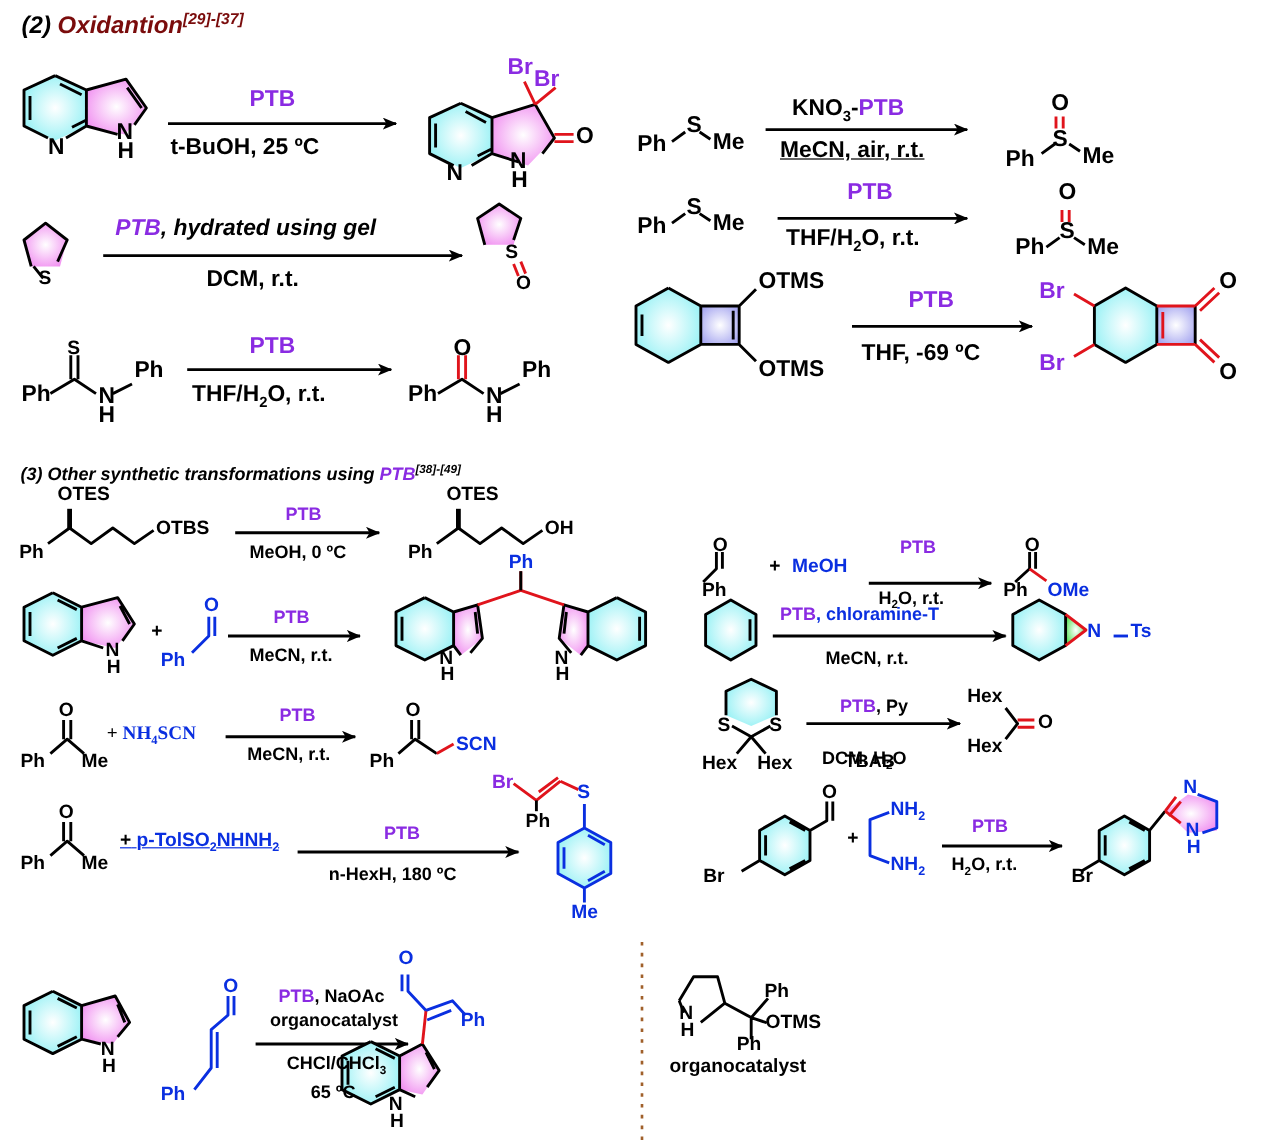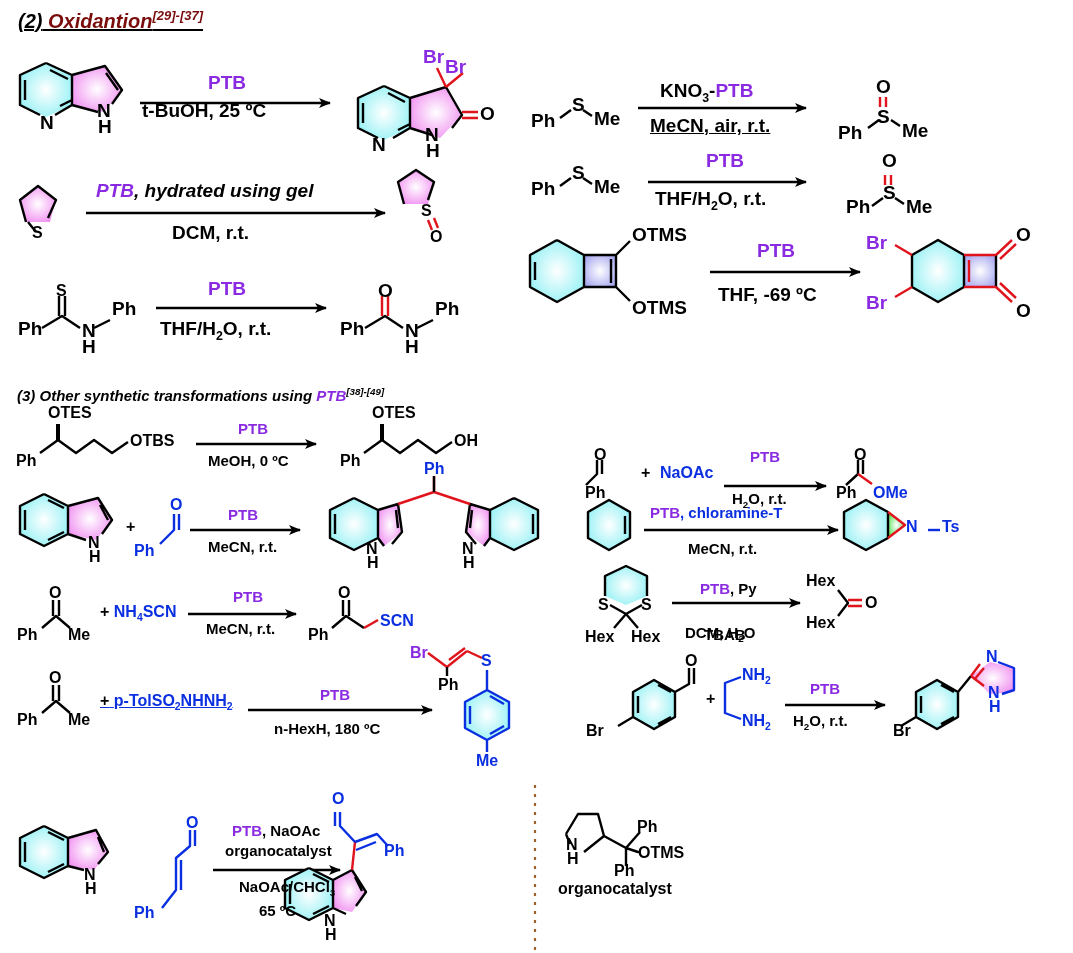--- a/index.html
+++ b/index.html
@@ -189,34 +189,34 @@
       <path d="M352,870 L355,842" stroke="#e0141c"></path>
       <path d="M355,842 L340,826 L340,812 M335,826 L335,812 M355,842 L377,834 L388,846 M356,850 L376,842" stroke="#0a2fe0"></path>
     </g>
     <line x1="535" y1="785" x2="535" y2="953" stroke="#a0602a" stroke-width="2.2" stroke-dasharray="3,6"></line>
     <g>
       <path d="M566,834 L578,814 L598,814 L604,836 M566,834 L570,844 M584,852 L604,836 L626,848 L640,832 M626,848 L638,852 L626,848 L626,866"></path>
     </g>
   </g>
 </svg>
 
-<div class="abs sec" style="left:18px;top:8px;text-decoration:underline;">
+<div class="abs sec" style="left:18px;top:8px;">
   <span>(2)</span>
   <span class="c-dark">Oxidantion</span><sup class="c-dark">[29]-[37]</sup>
 </div>
 <div class="abs sec3" style="left:17px;top:386px;">
   <span>(3) Other synthetic transformations using</span>
   <span class="c-ptb">PTB</span><sup>[38]-[49]</sup>
 </div>
 
 <span class="abs lbl" style="left:40px;top:112px;">N</span>
 <span class="abs lbl" style="left:97px;top:100px;">N</span>
 <span class="abs lbl" style="left:98px;top:116px;">H</span>
 <span class="abs cond c-ptb" style="left:208px;top:72px;">PTB</span>
-<span class="abs cond" style="left:142px;top:100px;text-align:right;">t-BuOH,  25 ºC</span>
+<span class="abs cond" style="left:142px;top:112px;text-align:right;">t-BuOH,  25 ºC</span>
 <span class="abs lbl c-ptb" style="left:423px;top:46px;">Br</span>
 <span class="abs lbl c-ptb" style="left:445px;top:56px;">Br</span>
 <span class="abs lbl" style="left:480px;top:103px;">O</span>
 <span class="abs lbl" style="left:372px;top:134px;">N</span>
 <span class="abs lbl" style="left:425px;top:124px;">N</span>
 <span class="abs lbl" style="left:426px;top:140px;">H</span>
 
 <span class="abs lbl" style="left:531px;top:110px;">Ph</span>
 <span class="abs lbl" style="left:572px;top:94px;">S</span>
 <span class="abs lbl" style="left:594px;top:108px;">Me</span>
@@ -283,21 +283,21 @@
 <span class="abs cond-sm" style="left:208px;top:538px;">MeCN, r.t.</span>
 <span class="abs lbl-sm c-blue" style="left:424px;top:460px;">Ph</span>
 <span class="abs lbl-sm" style="left:366px;top:540px;">N</span>
 <span class="abs lbl-sm" style="left:367px;top:554px;">H</span>
 <span class="abs lbl-sm" style="left:462px;top:540px;">N</span>
 <span class="abs lbl-sm" style="left:463px;top:554px;">H</span>
 
 <span class="abs lbl-sm" style="left:594px;top:446px;">O</span>
 <span class="abs lbl-sm" style="left:585px;top:484px;">Ph</span>
 <span class="abs lbl-sm" style="left:641px;top:464px;">+</span>
-<span class="abs lbl-sm c-blue" style="left:660px;top:464px;">NaOAc</span>
+<span class="abs lbl-sm c-blue" style="left:660px;top:464px;">MeOH</span>
 <span class="abs cond-sm c-ptb" style="left:750px;top:448px;">PTB</span>
 <span class="abs cond-sm" style="left:732px;top:490px;"><span>H</span><sub>2</sub><span>O, r.t.</span></span>
 <span class="abs lbl-sm" style="left:854px;top:446px;">O</span>
 <span class="abs lbl-sm" style="left:836px;top:484px;">Ph</span>
 <span class="abs lbl-sm c-blue" style="left:873px;top:484px;">OMe</span>
 
 <span class="abs cond-sm" style="left:650px;top:504px;"><span class="c-ptb">PTB</span><span class="c-blue">, chloramine-T</span></span>
 <span class="abs cond-sm" style="left:688px;top:540px;">MeCN, r.t.</span>
 <span class="abs lbl-sm c-blue" style="left:906px;top:518px;">N</span>
 <span class="abs lbl-sm c-blue" style="left:942px;top:518px;">Ts</span>
@@ -309,21 +309,21 @@
 <span class="abs cond-sm" style="left:700px;top:580px;"><span class="c-ptb">PTB</span><span>, Py</span></span>
 <span class="abs cond-sm" style="left:685px;top:608px;margin-top:16px;"><span>DCM, H</span><sub>2</sub><span>O</span></span>
 <span class="abs cond-sm" style="left:704px;top:626px;">TBAB</span>
 <span class="abs lbl-sm" style="left:806px;top:572px;">Hex</span>
 <span class="abs lbl-sm" style="left:806px;top:614px;">Hex</span>
 <span class="abs lbl-sm" style="left:865px;top:594px;">O</span>
 
 <span class="abs lbl-sm" style="left:49px;top:584px;">O</span>
 <span class="abs lbl-sm" style="left:17px;top:626px;">Ph</span>
 <span class="abs lbl-sm" style="left:68px;top:626px;">Me</span>
-<span class="abs lbl-sm c-blue" style="left:100px;top:603px;"><span style="color:#000">+</span> <span>NH</span><sub>4</sub><span>SCN</span></span>
+<span class="abs lbl-sm c-blue" style="left:89px;top:603px;font-family:Liberation Serif, serif;"><span style="color:#000">+</span> <span>NH</span><sub>4</sub><span>SCN</span></span>
 <span class="abs cond-sm c-ptb" style="left:233px;top:588px;">PTB</span>
 <span class="abs cond-sm" style="left:206px;top:620px;">MeCN, r.t.</span>
 <span class="abs lbl-sm" style="left:338px;top:584px;">O</span>
 <span class="abs lbl-sm" style="left:308px;top:626px;">Ph</span>
 <span class="abs lbl-sm c-blue" style="left:380px;top:612px;">SCN</span>
 
 <span class="abs lbl-sm" style="left:49px;top:669px;">O</span>
 <span class="abs lbl-sm" style="left:17px;top:711px;">Ph</span>
 <span class="abs lbl-sm" style="left:68px;top:711px;">Me</span>
 <span class="abs lbl-sm c-blue" style="left:100px;top:692px;text-decoration:underline;"><span style="color:#000">+</span> <span>p-TolSO</span><sub>2</sub><span>NHNH</span><sub>2</sub></span>
@@ -345,21 +345,21 @@
 <span class="abs lbl-sm c-blue" style="left:986px;top:648px;">N</span>
 <span class="abs lbl-sm c-blue" style="left:988px;top:684px;">N</span>
 <span class="abs lbl-sm c-blue" style="left:989px;top:698px;">H</span>
 
 <span class="abs lbl-sm" style="left:84px;top:866px;">N</span>
 <span class="abs lbl-sm" style="left:85px;top:880px;">H</span>
 <span class="abs lbl-sm c-blue" style="left:186px;top:814px;">O</span>
 <span class="abs lbl-sm c-blue" style="left:134px;top:904px;">Ph</span>
 <span class="abs cond-sm" style="left:232px;top:822px;"><span class="c-ptb">PTB</span><span>, NaOAc</span></span>
 <span class="abs cond-sm" style="left:225px;top:842px;">organocatalyst</span>
-<span class="abs cond-sm" style="left:239px;top:878px;"><span>NaOAc/CHCl</span><sub>3</sub></span>
+<span class="abs cond-sm" style="left:239px;top:878px;"><span>CHCl/CHCl</span><sub>3</sub></span>
 <span class="abs cond-sm" style="left:259px;top:902px;">65 ºC</span>
 <span class="abs lbl-sm c-blue" style="left:332px;top:790px;">O</span>
 <span class="abs lbl-sm c-blue" style="left:384px;top:842px;">Ph</span>
 <span class="abs lbl-sm" style="left:324px;top:912px;">N</span>
 <span class="abs lbl-sm" style="left:325px;top:926px;">H</span>
 
 <span class="abs lbl-sm" style="left:566px;top:836px;">N</span>
 <span class="abs lbl-sm" style="left:567px;top:850px;">H</span>
 <span class="abs lbl-sm" style="left:637px;top:818px;">Ph</span>
 <span class="abs lbl-sm" style="left:638px;top:844px;">OTMS</span>

